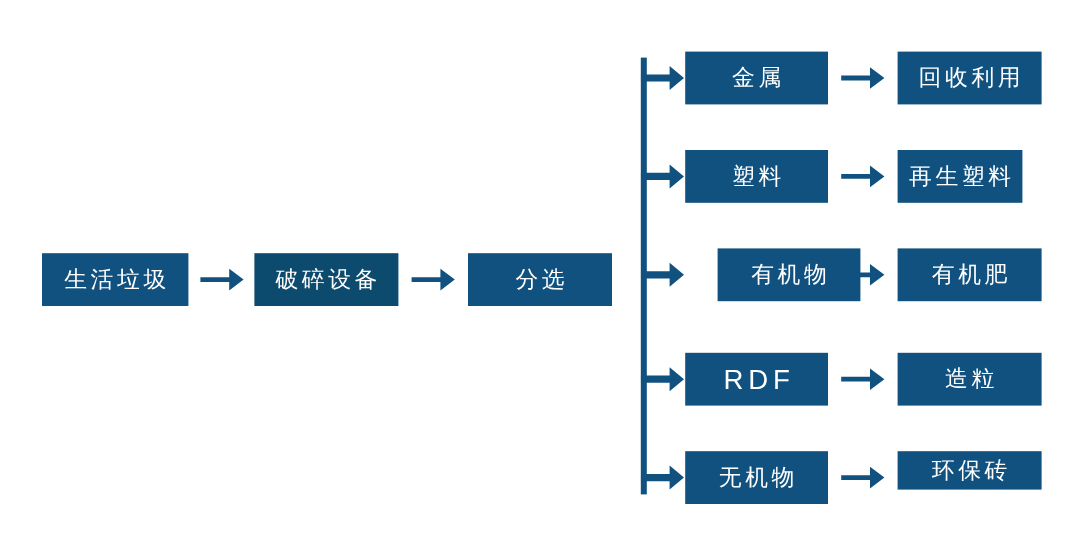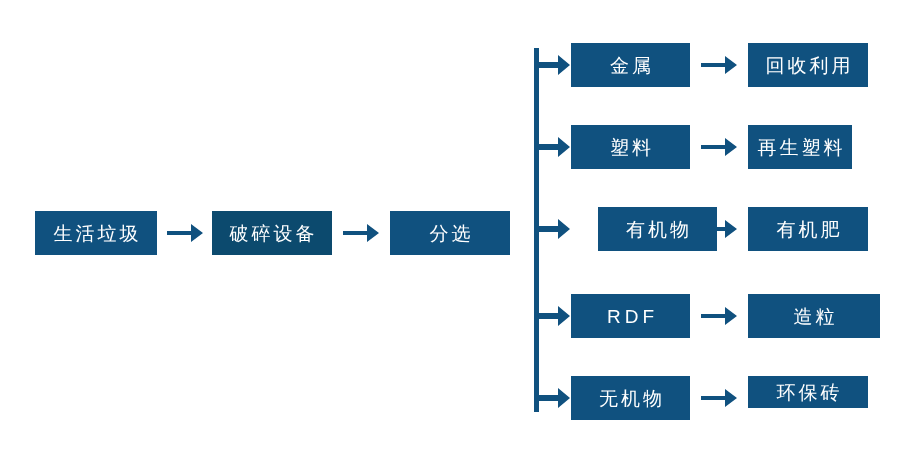--- a/index.html
+++ b/index.html
@@ -29,21 +29,21 @@
     color: #ffffff;
     letter-spacing: 3px;
     text-indent: 3px;
     font-size: 19px;
     line-height: 1;
     white-space: nowrap;
     box-sizing: border-box;
   }
   .node.blue { background: #10517f; }
   .node.red  { background: #0c4a6e; }
-  .node.latin { letter-spacing: 4px; text-indent: 4px; font-size: 19px; }
+  .node.latin { letter-spacing: 4px; text-indent: 4px; font-size: 23px; }
 
   
   .arrow {
     position: absolute;
     display: flex;
     align-items: center;
     justify-content: center;
   }
   .arrow svg { display: block; }
 
@@ -145,21 +145,21 @@
     </svg>
   </div>
   <div class="node blue latin" style="left:571px; top:294px; width:119px; height:44px;">
     <span>RDF</span>
   </div>
   <div class="arrow" style="left:696px; top:301px; width:45px; height:30px;">
     <svg width="40" height="28" viewBox="0 0 40 28" aria-hidden="true">
       <path d="M2 12 H26 V5 L38 14 L26 23 V16 H2 Z" fill="#10517f"></path>
     </svg>
   </div>
-  <div class="node blue" style="left:748px; top:294px; width:132px; height:44px;">
+  <div class="node blue" style="left:748px; top:294px; width:120px; height:44px;">
     <span>造粒</span>
   </div>
 
   <div class="branch" style="left:534px; top:384px; width:38px; height:30px;">
     <svg width="38" height="28" viewBox="0 0 38 28" aria-hidden="true">
       <path d="M0 11 H24 V4 L36 14 L24 24 V17 H0 Z" fill="#10517f"></path>
     </svg>
   </div>
   <div class="node blue" style="left:571px; top:376px; width:119px; height:44px;">
     <span>无机物</span>

